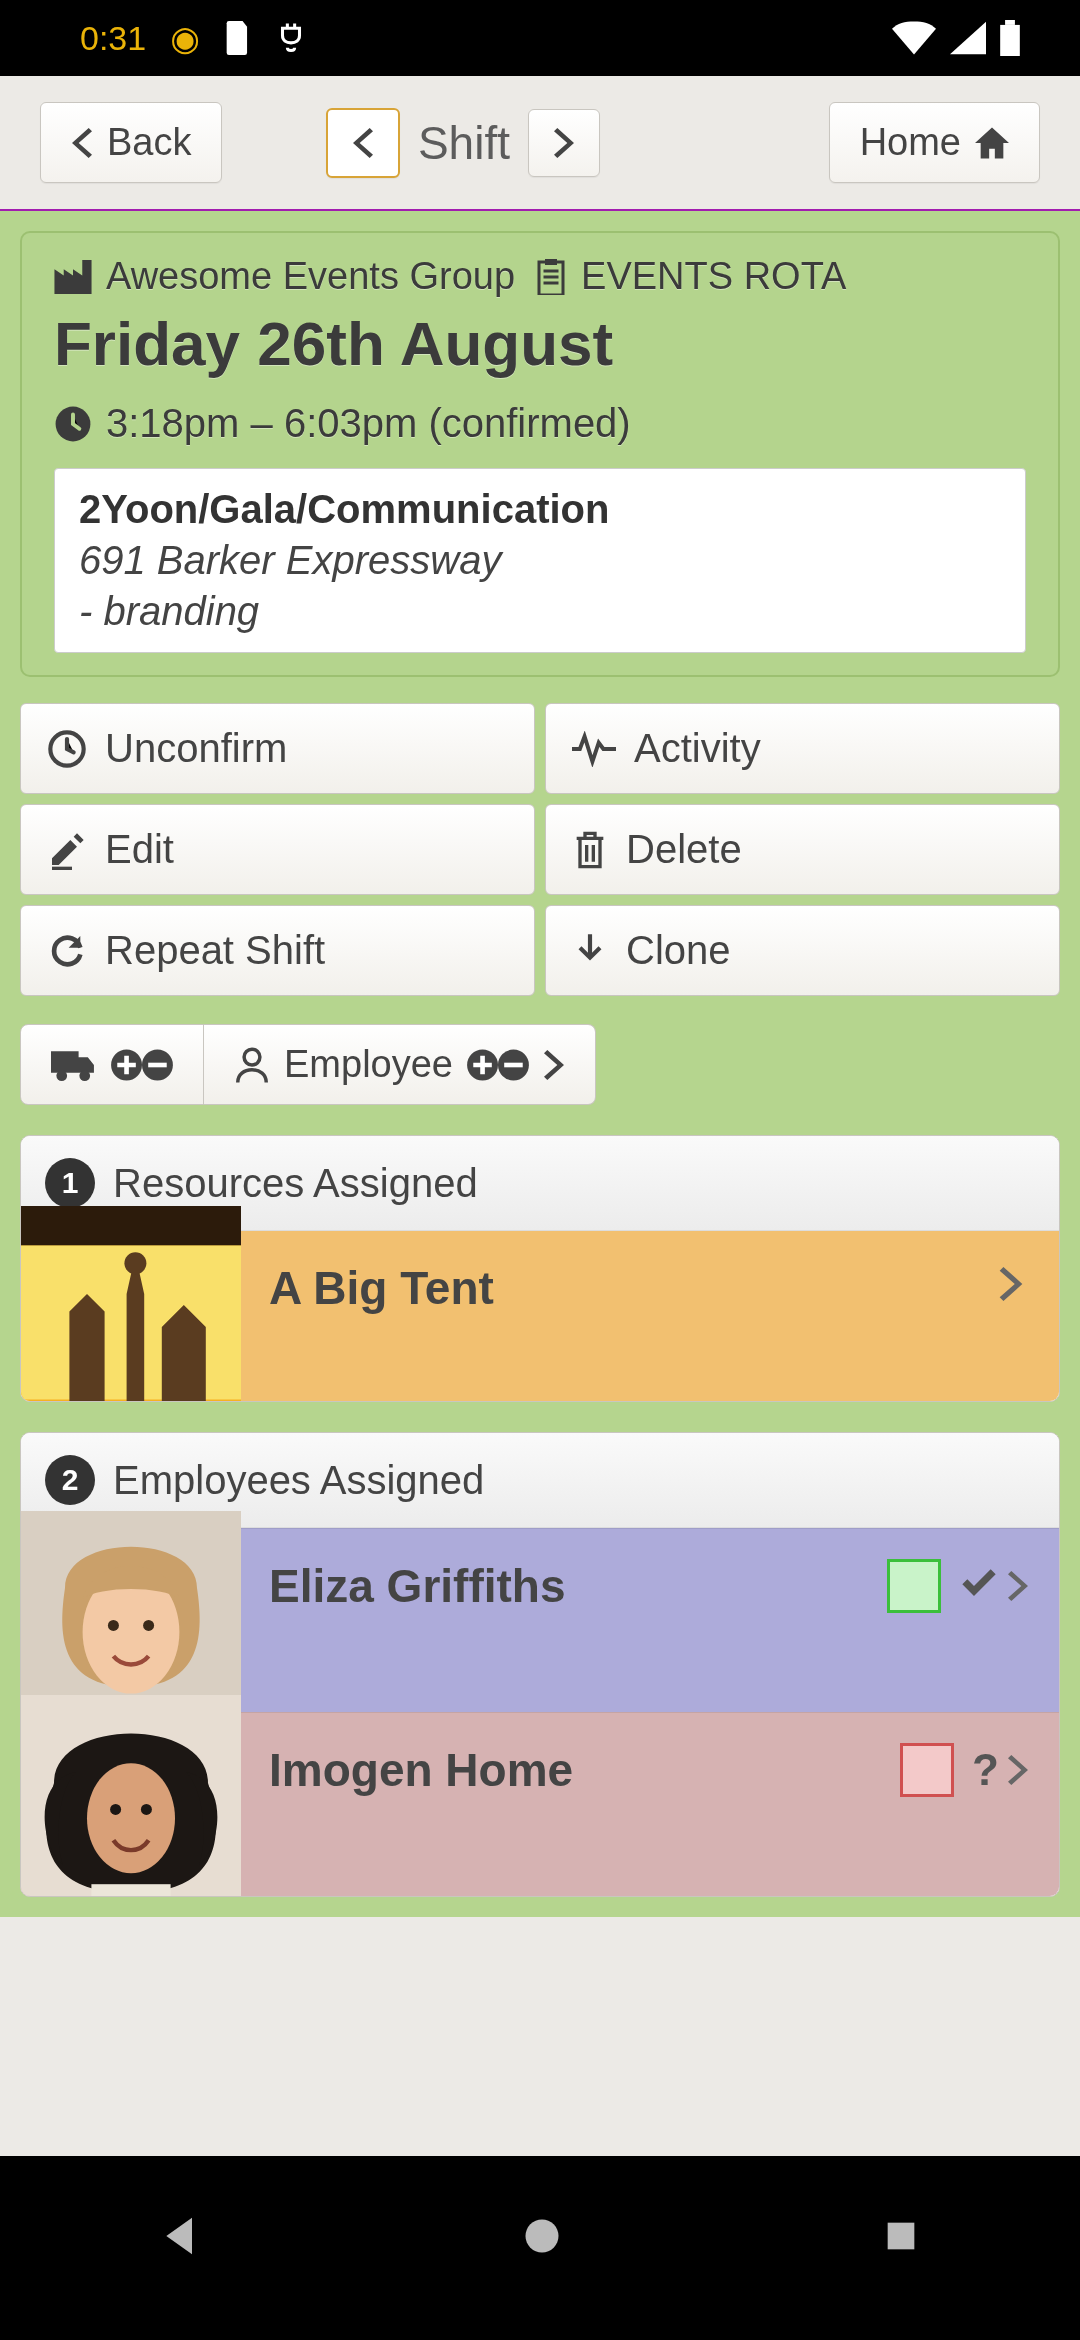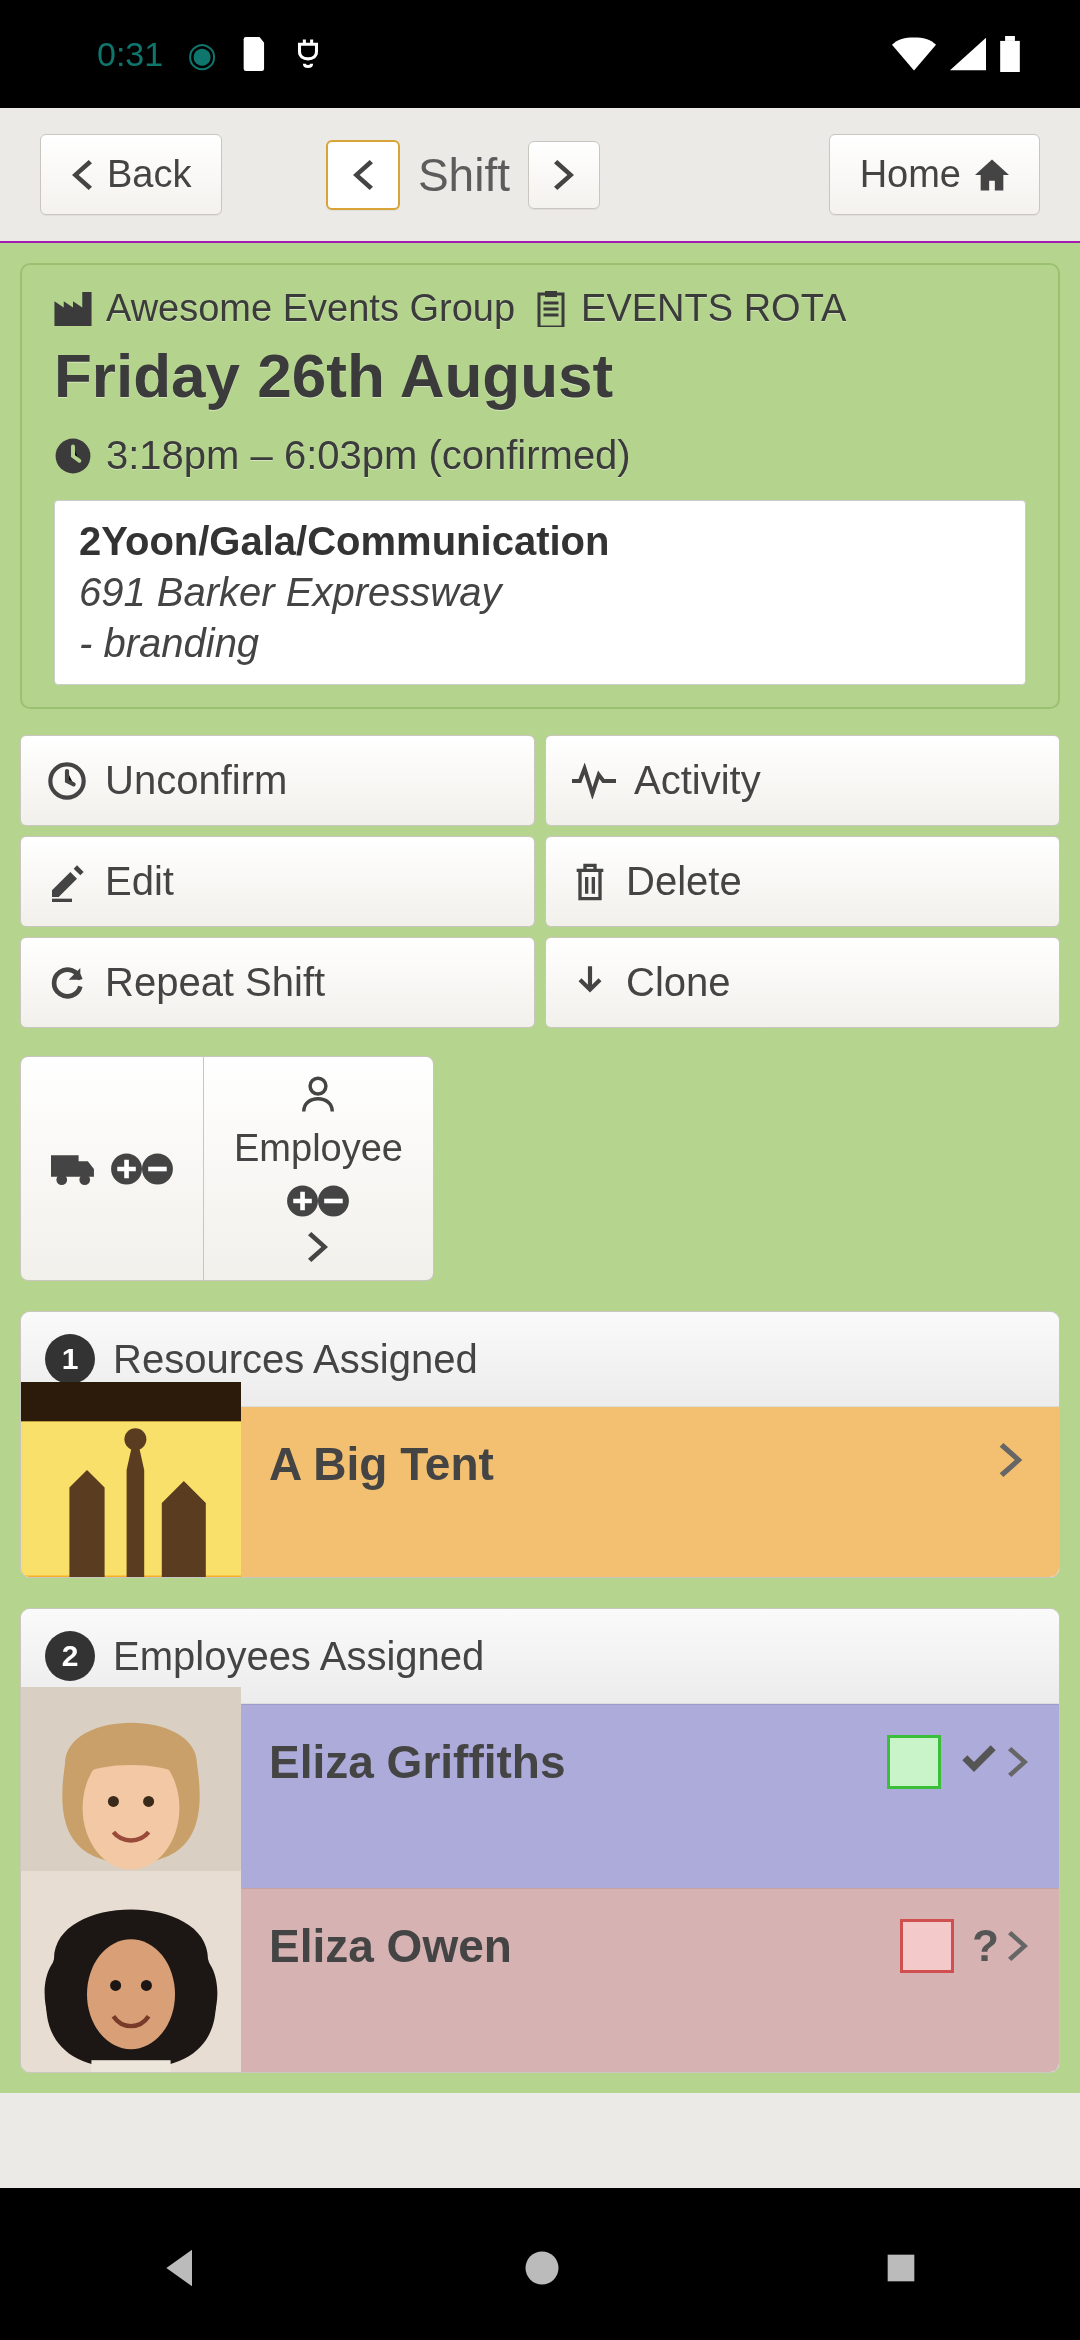--- a/index.html
+++ b/index.html
@@ -4,29 +4,28 @@
 <style>
   * { box-sizing: border-box; margin: 0; padding: 0; }
   body {
     font-family: Arial, Helvetica, sans-serif;
     width: 1080px;
     height: 2340px;
     background: #000;
     overflow: hidden;
   }
   .status-bar {
-    height: 108px;
+    height: 76px;
     background: #000;
-    color: #0f766e;
+    color: #eab308;
     display: flex;
     align-items: center;
     justify-content: space-between;
     padding: 0 60px 0 80px;
     font-size: 34px;
-    margin-left: 17px;
   }
   .status-left { display: flex; gap: 24px; align-items: center; }
   .status-right { display: flex; gap: 14px; align-items: center; }
   .app-area {
     background: #eceae6;
     height: 2080px;
     padding: 0;
   }
   .top-nav {
     height: 135px;
@@ -98,21 +97,21 @@
     background: linear-gradient(to bottom, #ffffff, #f2f0eb);
     border: 1px solid #c9c6c0;
     padding: 18px 30px;
     font-size: 38px;
     color: #444;
     display: flex;
     align-items: center;
     gap: 14px;
   }
   .pill:first-child { border-radius: 8px 0 0 8px; }
-  .pill:last-child { border-radius: 0 8px 8px 0; border-left: none; flex-direction: column;}
+  .pill:last-child { border-radius: 0 8px 8px 0; border-left: none;}
   .section {
     margin-top: 30px;
     border: 1px solid #c9c6c0;
     border-radius: 10px;
     overflow: hidden;
     background: #fff;
   }
   .section-head {
     background: linear-gradient(to bottom, #fafafa, #ececec);
     padding: 22px 24px;
@@ -415,21 +414,21 @@
             <rect width="100" height="100" fill="#e7ddd2"></rect>
             <path fill="#1c1714" d="M15 40c0-30 70-30 70 0 8 25 5 50-35 50S7 65 15 40z"></path>
             <ellipse cx="50" cy="56" rx="20" ry="25" fill="#d9a078"></ellipse>
             <circle cx="43" cy="52" r="2.5" fill="#1c1714"></circle>
               <circle cx="57" cy="52" r="2.5" fill="#1c1714"></circle>
             <path d="M42 66c4 6 12 6 16 0" stroke="#7a3a2a" stroke-width="2" fill="none"></path>
             <path fill="#1c1714" d="M25 35c-8 8-10 30-6 42-10-8-14-38 6-42zM75 35c8 8 10 30 6 42 10-8 14-38-6-42z"></path>
             <rect x="32" y="86" width="36" height="14" fill="#ece6da"></rect>
           </svg>
         </div>
-        <div class="row-label">Eliza Owen</div>
+        <div class="row-label">Imogen Home</div>
         <div class="status-icons">
           <div class="status-box sb-red"></div>
           <span style="font-size:44px;font-weight:bold;color:#555;">?</span>
           <span>
             <svg width="22" height="30" viewBox="0 0 12 18">
                 <path fill="#666" d="M2 0l10 9-10 9-2-2 8-7-8-7z"></path>
               </svg>
           </span>
         </div>
       </div>

